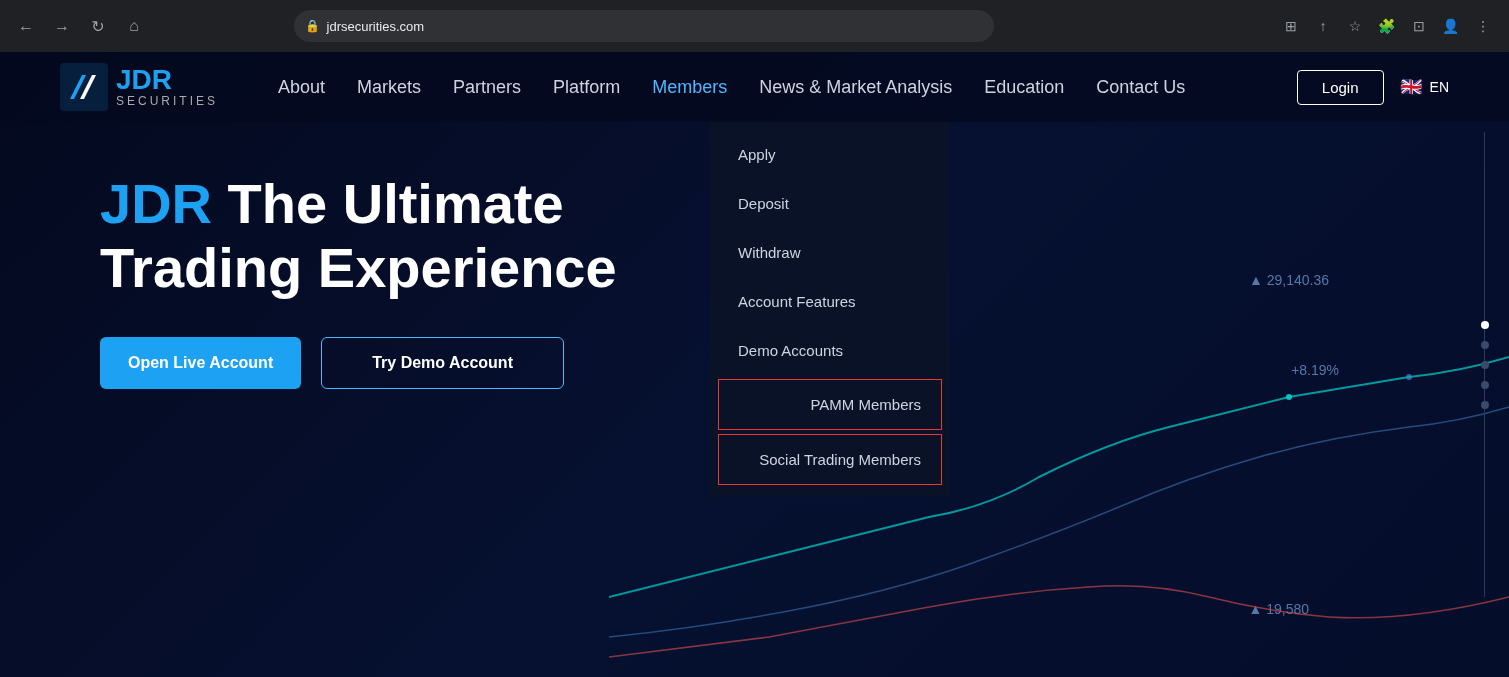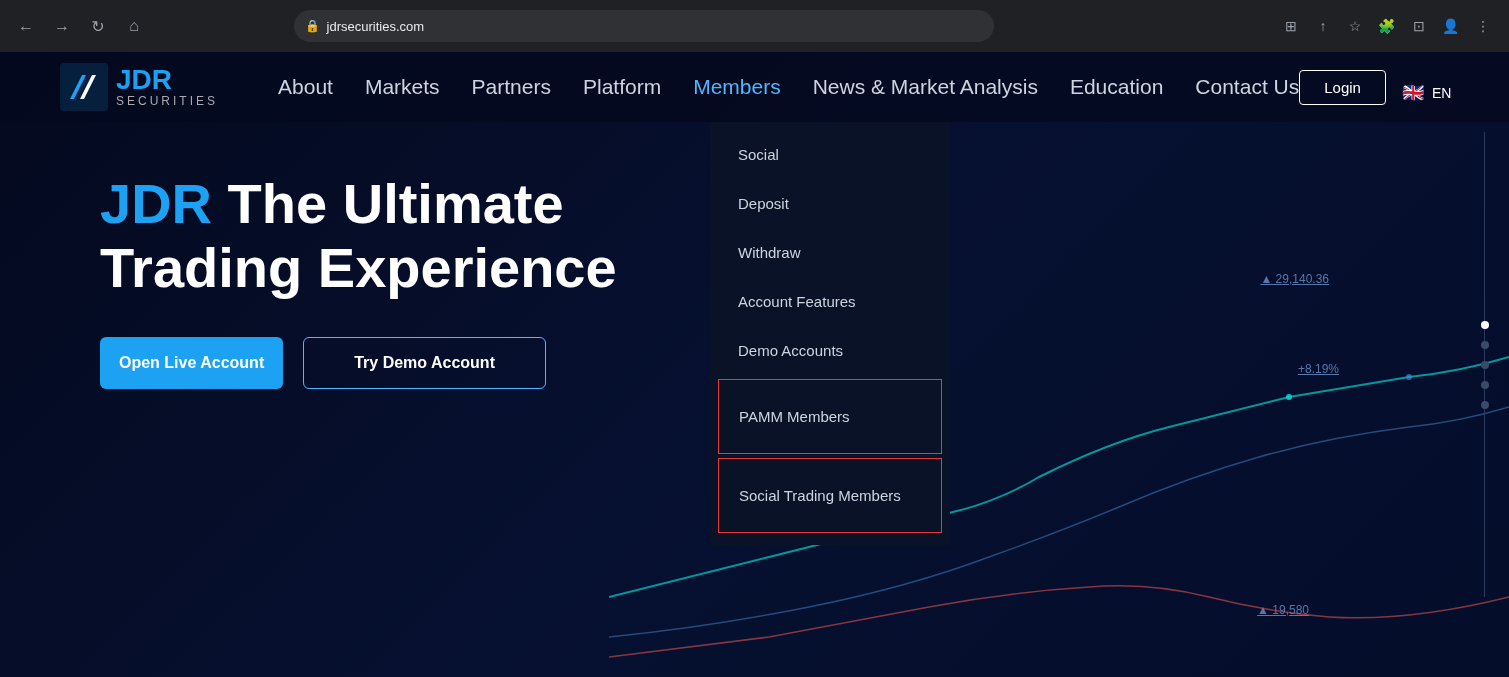--- a/index.html
+++ b/index.html
@@ -112,29 +112,29 @@
       text-transform: uppercase;
     }
     .nav-links {
       display: flex;
       align-items: center;
       gap: 32px;
       flex: 1;
     }
     .nav-link {
       color: #cdd4e0;
-      font-size: 21px;
+      font-size: 18px;
       text-decoration: none;
       cursor: pointer;
       white-space: nowrap;
     }
     .nav-link.active { color: #4db8ff; }
     .nav-right {
       display: flex;
-      align-items: flex-end;
+      align-items: center;
       gap: 16px;
     }
     .login-btn {
       border: 1.5px solid #fff;
       background: transparent;
       color: #fff;
       padding: 8px 24px;
       border-radius: 4px;
       font-size: 15px;
       cursor: pointer;
@@ -172,21 +172,22 @@
       padding: 16px 28px;
       color: #cdd4e0;
       font-size: 15px;
       cursor: pointer;
       display: block;
       text-decoration: none;
     }
     .dropdown-item.highlighted {
       border: 1.5px solid #e53935;
       margin: 4px 8px;
-      padding: 28px 20px;
+      padding: 16px 20px;
+      text-align: right;
     }
 
     
     .hero {
       position: relative;
       z-index: 10;
       padding: 50px 100px 0;
     }
     .hero-title {
       font-size: 56px;
@@ -204,21 +205,21 @@
     }
     .hero-buttons {
       display: flex;
       gap: 20px;
       margin-top: 36px;
     }
     .btn-live {
       background: #1da1f2;
       color: #fff;
       border: none;
-      padding: 16px 19px;
+      padding: 16px 28px;
       border-radius: 6px;
       font-size: 16px;
       font-weight: 600;
       cursor: pointer;
     }
     .btn-demo {
       background: transparent;
       color: #fff;
       border: 1.5px solid #4db8ff;
       padding: 16px 50px;
@@ -257,22 +258,21 @@
       bottom: 80px;
       width: 1px;
       background: #2a3a5a;
       z-index: 40;
     }
 
     
     .chart-number {
       position: absolute;
       color: #5577aa;
-      font-size: 12px;
-      text-decoration: underline;
+      font-size: 14px;
     }
 
     
     .chart-overlay {
       position: absolute;
       bottom: 0;
       right: 0;
       width: 900px;
       height: 400px;
       z-index: 1;
@@ -351,21 +351,21 @@
     <div class="nav-right">
       <button class="login-btn">Login</button>
       <div class="lang-selector">
         <span class="flag-icon">🇬🇧</span>
         <span>EN</span>
       </div>
     </div>
   </nav>
 
   <div class="dropdown-menu">
-    <a class="dropdown-item">Social</a>
+    <a class="dropdown-item">Apply</a>
     <a class="dropdown-item">Deposit</a>
     <a class="dropdown-item">Withdraw</a>
     <a class="dropdown-item">Account Features</a>
     <a class="dropdown-item">Demo Accounts</a>
     <a class="dropdown-item highlighted">PAMM Members</a>
     <a class="dropdown-item highlighted">Social Trading Members</a>
   </div>
 
   <div class="hero">
     <h1 class="hero-title">

